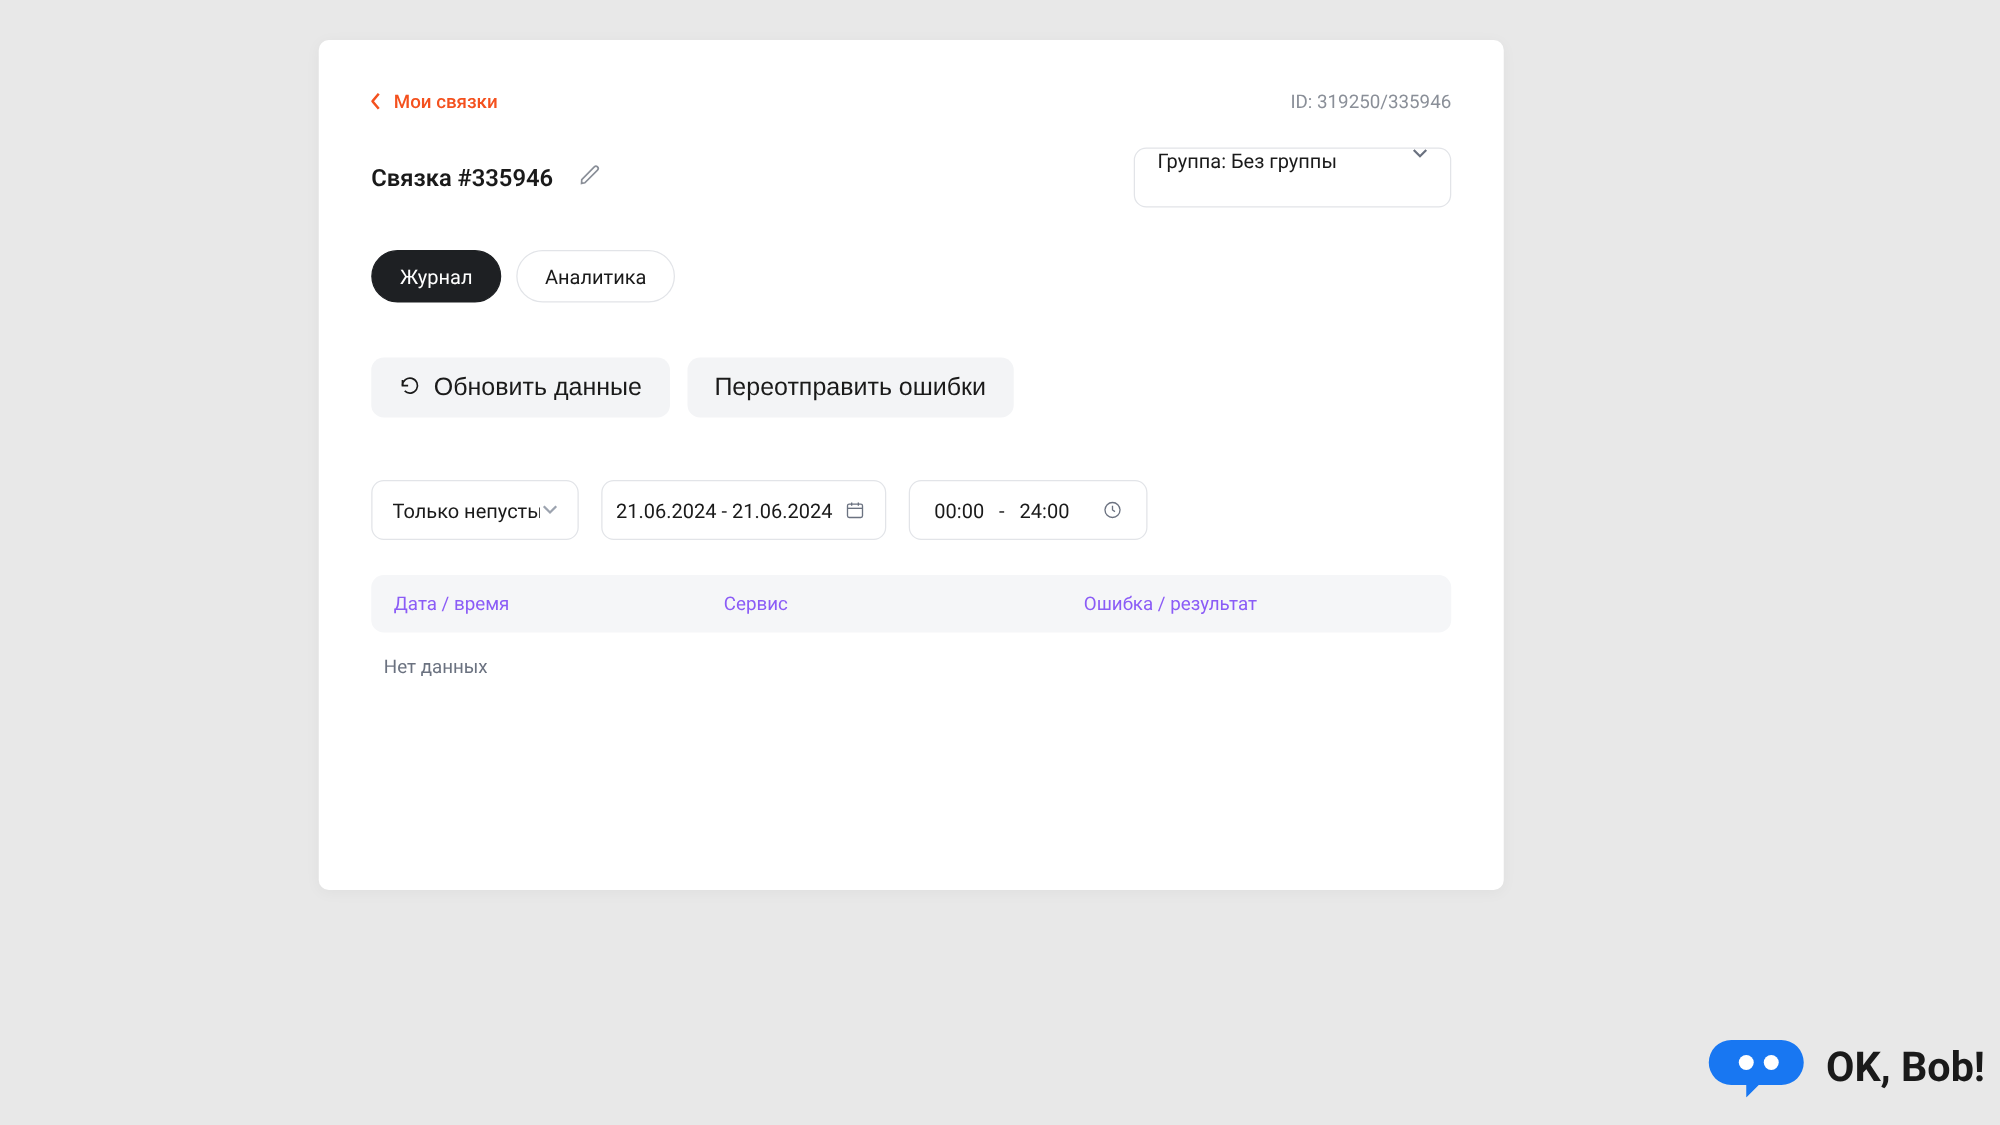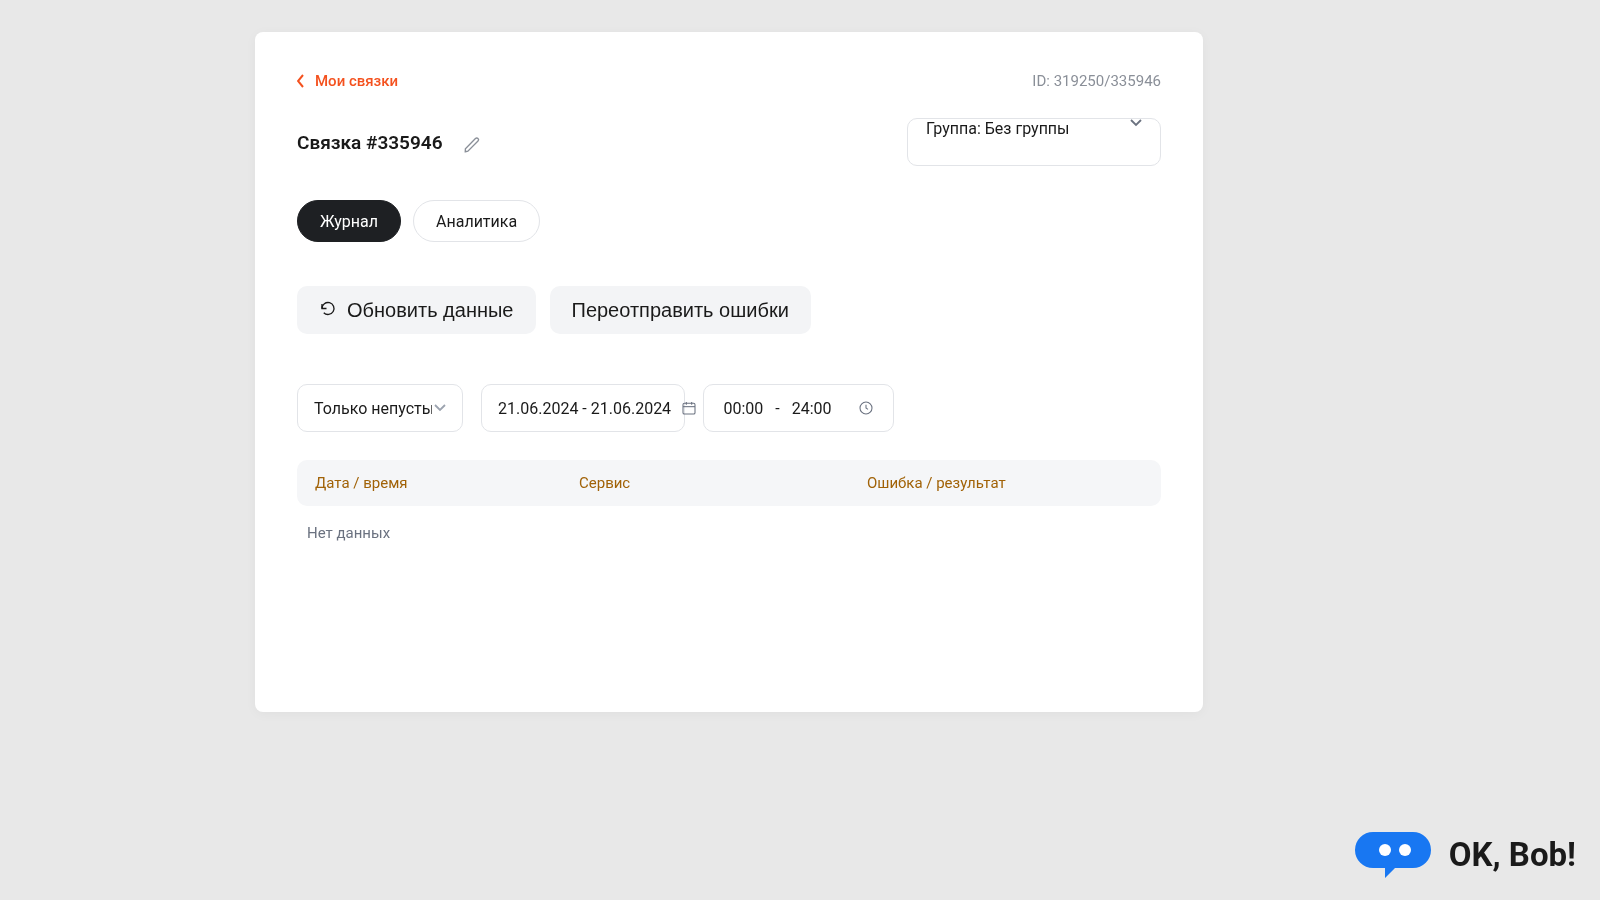--- a/index.html
+++ b/index.html
@@ -41,21 +41,21 @@
   .id-text {
     color: #8A8F98;
     font-size: 15px;
   }
   .title-row {
     display: flex;
     justify-content: space-between;
     align-items: center;
     margin-bottom: 34px;
   }
-  .title-left { display: flex; align-items: flex-end; gap: 20px; }
+  .title-left { display: flex; align-items: flex-start; gap: 20px; }
   .page-title {
     font-size: 19px;
     font-weight: 600;
     color: #1a1a1a;
   }
   .edit-icon { width: 18px; height: 18px; stroke: #8A8F98; stroke-width: 1.8; fill: none; cursor: pointer; }
   .group-select {
     display: flex;
     align-items: flex-start;
     justify-content: space-between;
@@ -122,21 +122,21 @@
     color: #1a1a1a;
     cursor: pointer;
     background: #fff;
   }
   .filter-select {
     width: 166px;
     justify-content: space-between;
     overflow: hidden;
   }
   .filter-select .sel-text { white-space: nowrap; overflow: hidden; text-overflow: clip; width: 118px; }
-  .filter-date { width: 204px; justify-content: flex-start; gap: 10px; }
+  .filter-date { width: 228px; justify-content: flex-end; gap: 10px; }
   .filter-date .date-text { white-space: nowrap; }
   .filter-time { width: 191px; justify-content: center; gap: 8px; }
   .filter-search { flex: 1; min-width: 0; cursor: default; }
   .filter-search input {
     flex: 1;
     border: none;
     outline: none;
     font-size: 16px;
     color: #1a1a1a;
     background: transparent;
@@ -151,33 +151,33 @@
   .calendar-icon, .clock-icon { width: 16px; height: 16px; stroke: #6B7280; stroke-width: 1.6; fill: none; flex-shrink: 0; }
   .chev-sm { width: 12px; height: 8px; stroke: #9CA3AF; stroke-width: 1.8; fill: none; flex-shrink: 0; }
   .table-header {
     display: flex;
     background: #F5F6F8;
     border-radius: 10px;
     height: 46px;
     align-items: center;
     padding: 0 18px;
     font-size: 15px;
-    color: #a16207;
+    color: #8b5cf6;
   }
   .col-date { width: 264px; }
   .col-service { width: 288px; }
   .col-error { flex: 1; }
   .empty-row {
     padding: 18px 10px 0 10px;
     color: #6B7280;
     font-size: 15px;
   }
   .watermark {
     position: absolute;
-    right: 24px;
+    right: 12px;
     bottom: 22px;
     display: flex;
     align-items: center;
     gap: 16px;
     pointer-events: none;
   }
   .watermark .wm-text {
     font-size: 33px;
     font-weight: 700;
     color: #1a1a1a;

